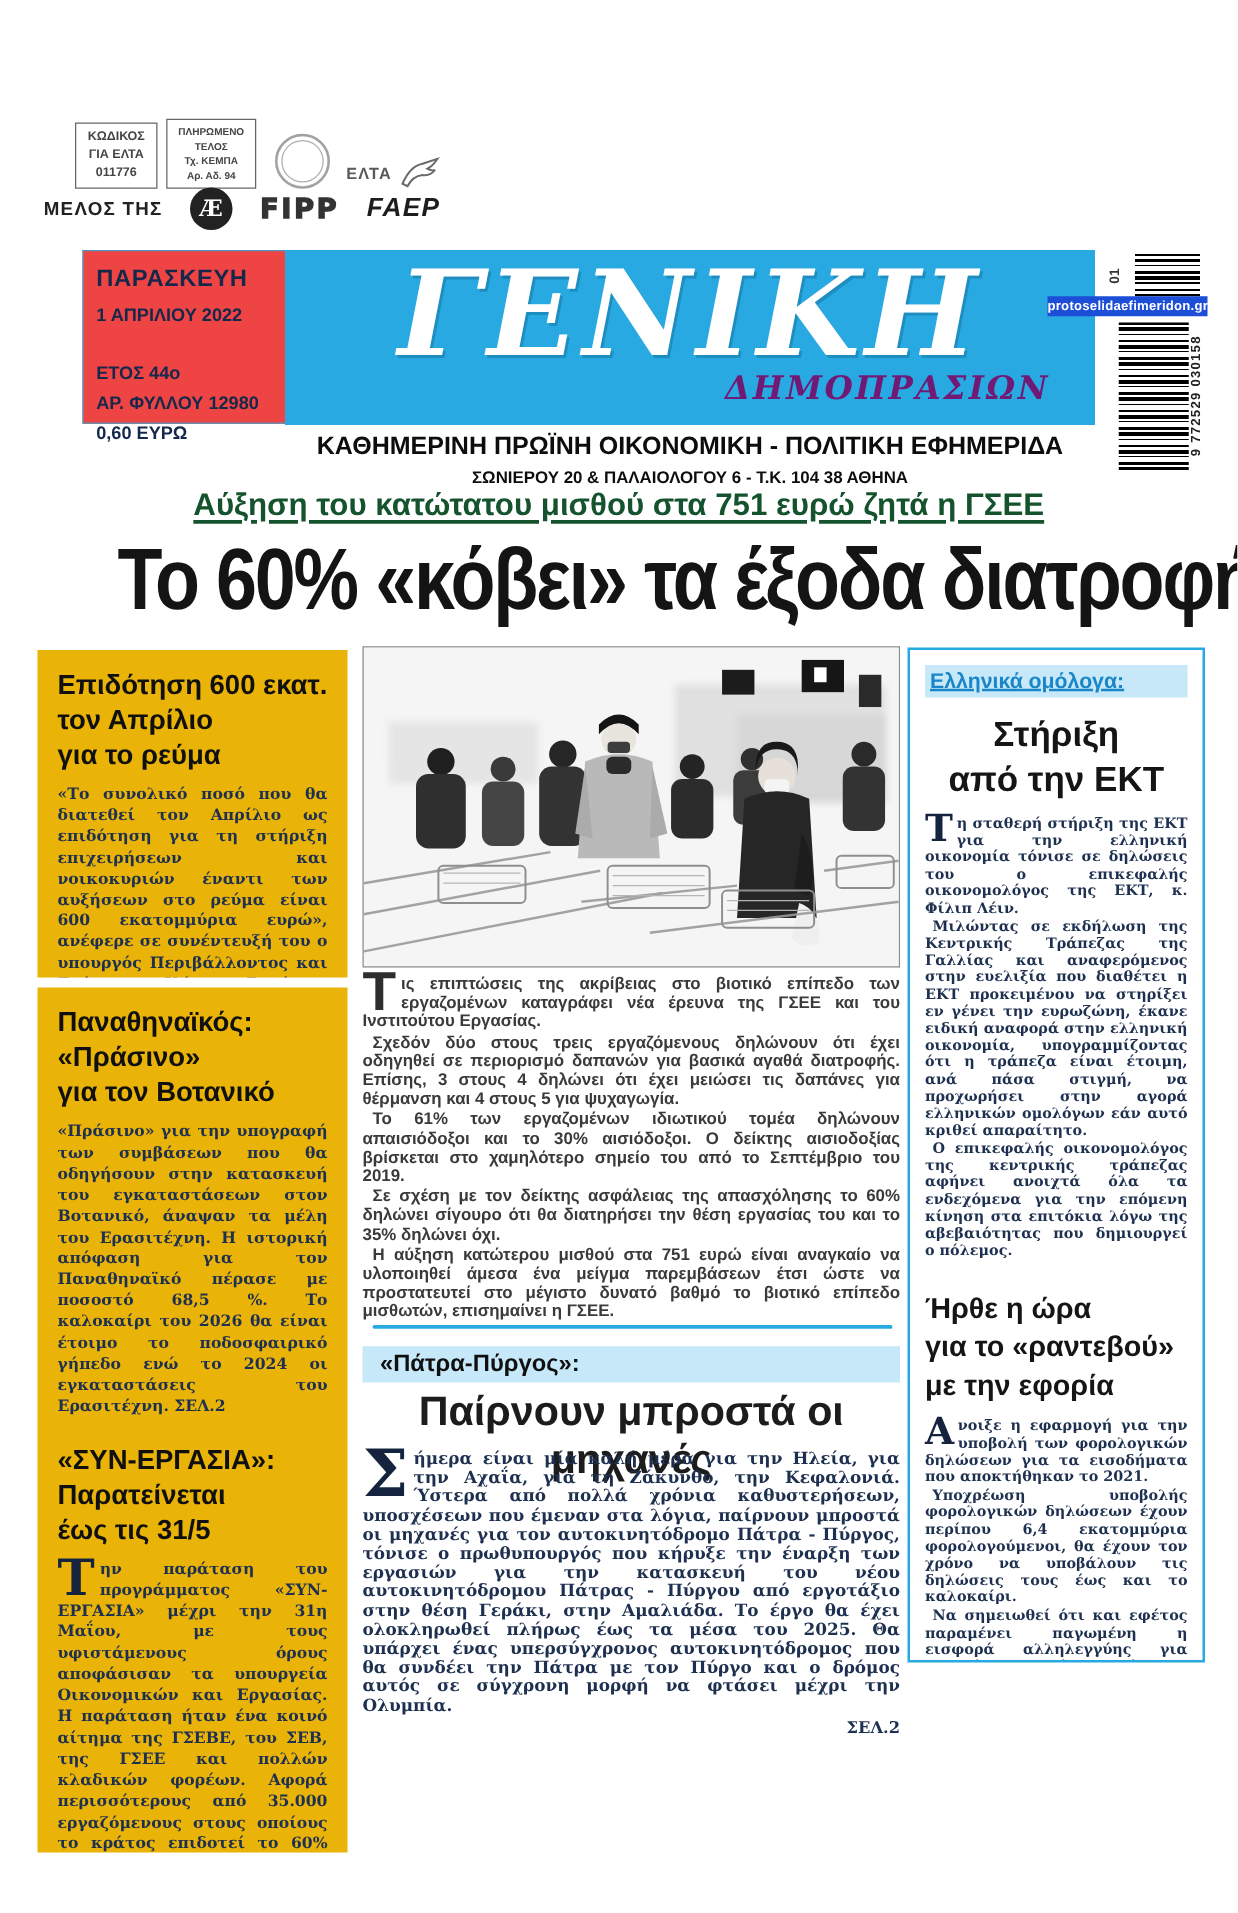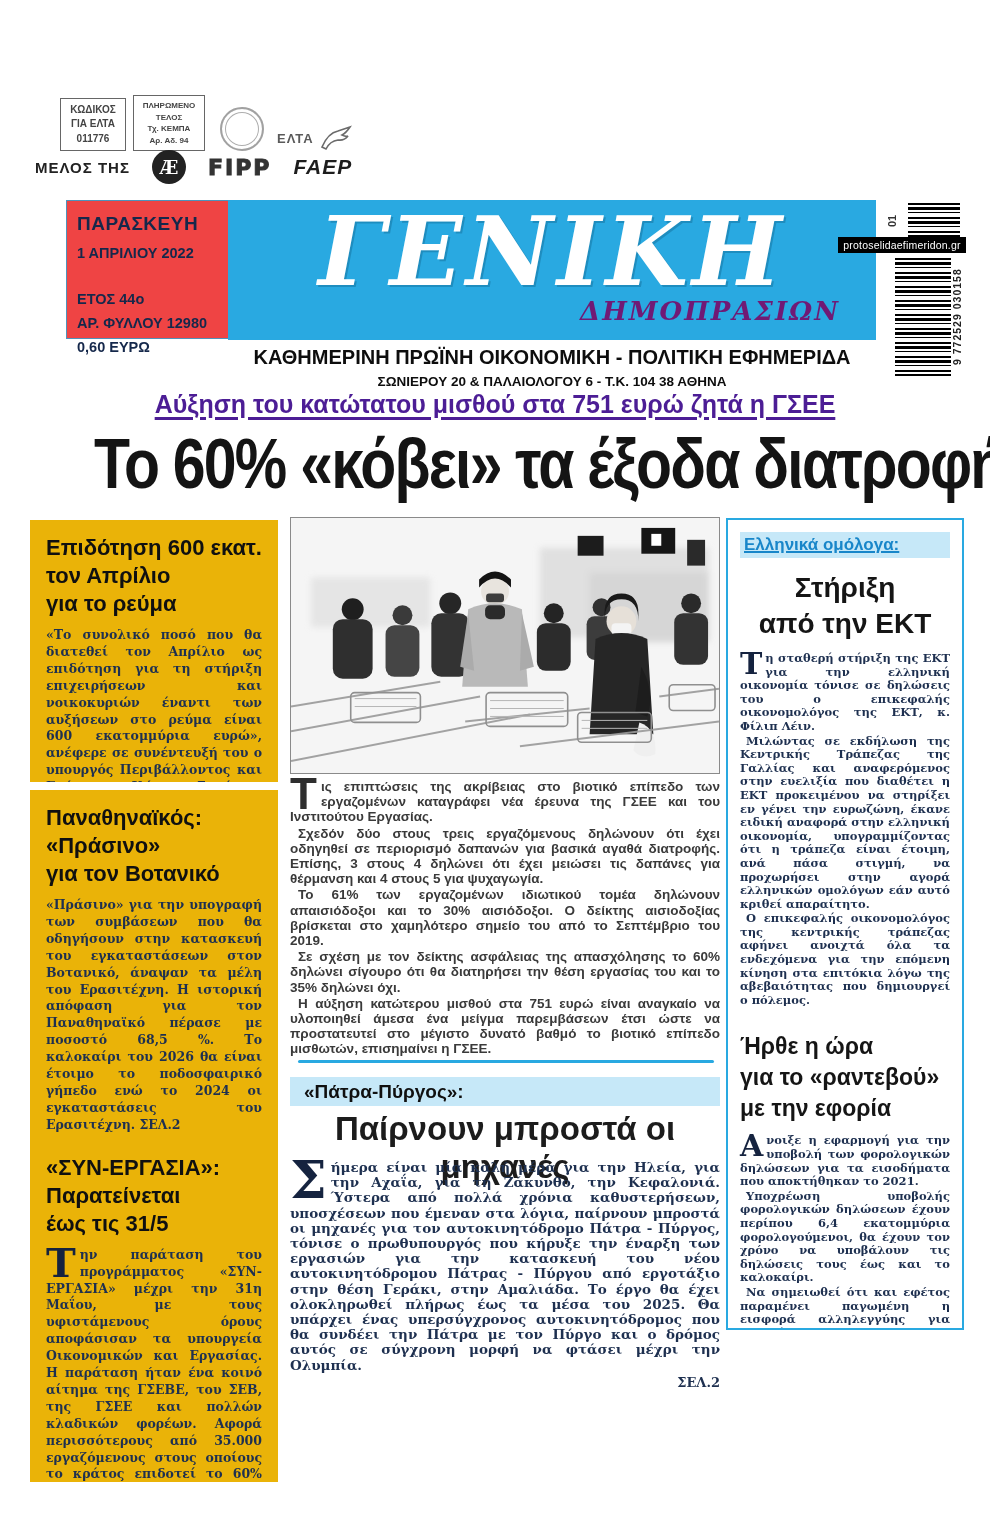--- a/index.html
+++ b/index.html
@@ -40,29 +40,29 @@
                       font-size:26px;color:#701a75;text-align:right;padding-right:36px;margin-top:-6px;
                       letter-spacing:2px;}
   .tagline1{left:228px;top:346px;width:648px;text-align:center;font-weight:800;font-size:20px;color:#0d0d0d;}
   .tagline2{left:228px;top:374px;width:648px;text-align:center;font-weight:800;font-size:13.5px;color:#0d0d0d;}
 
   
   .bars{background:repeating-linear-gradient(to bottom,#000 0 2px,#fff 2px 4px,#000 4px 7px,#fff 7px 9px,#000 9px 10px,#fff 10px 14px);}
   .bars-sm{left:908px;top:203px;width:52px;height:34px;}
   .bc-top-code{left:886px;top:204px;width:16px;height:34px;writing-mode:vertical-rl;transform:rotate(180deg);
                font-size:11px;font-weight:700;color:#333;text-align:center;}
-  .bc-site{left:838px;top:237px;width:128px;height:16px;background:#000000;color:#fff;
-           font-weight:400;font-size:10.5px;text-align:center;line-height:16px;letter-spacing:.2px;}
+  .bc-site{left:838px;top:237px;width:128px;height:16px;background:#1d4ed8;color:#fff;
+           font-weight:700;font-size:10.5px;text-align:center;line-height:16px;letter-spacing:.2px;}
   .bars-main{left:895px;top:258px;width:56px;height:118px;}
   .bc-num{left:951px;top:258px;width:14px;height:118px;writing-mode:vertical-rl;transform:rotate(180deg);
           font-size:10.5px;font-weight:600;color:#222;text-align:center;letter-spacing:1px;}
 
   
   .kicker{left:120px;top:390px;width:750px;text-align:center;font-size:25px;font-weight:800;
-          color:#4c1d95;text-decoration:underline;text-decoration-thickness:2.5px;text-underline-offset:4px;}
+          color:#14532d;text-decoration:underline;text-decoration-thickness:2.5px;text-underline-offset:4px;}
   .headline-wrap{left:30px;top:424px;width:930px;text-align:center;}
   .headline{display:inline-block;font-size:67px;font-weight:800;letter-spacing:-2px;color:#141414;
             transform:scale(.88,1.04);transform-origin:center top;white-space:nowrap;
             font-family:"Liberation Sans",sans-serif;}
 
   
   .panel{background:#eab308;box-sizing:border-box;padding:14px 16px;overflow:hidden;}
   .panel-1{left:30px;top:520px;width:248px;height:262px;}
   .panel-2{left:30px;top:790px;width:248px;height:692px;}
   .ltitle{font-size:22px;font-weight:800;color:#101010;line-height:28px;white-space:pre-line;}

